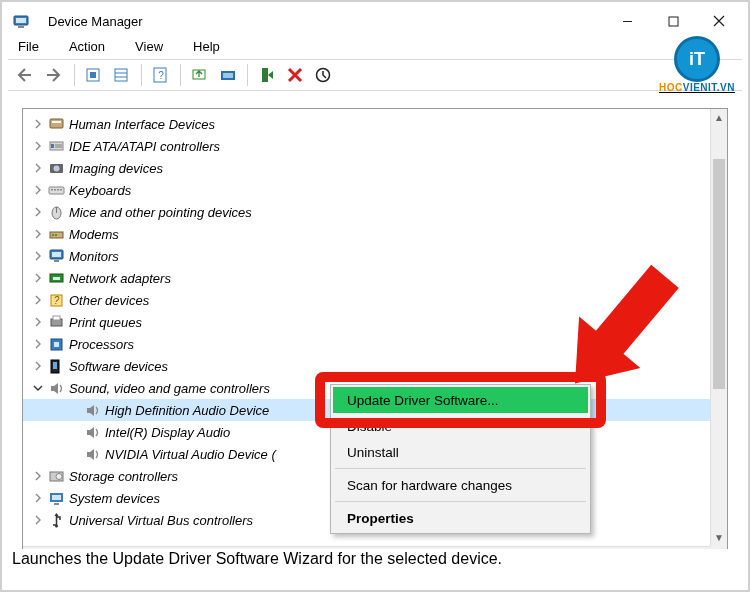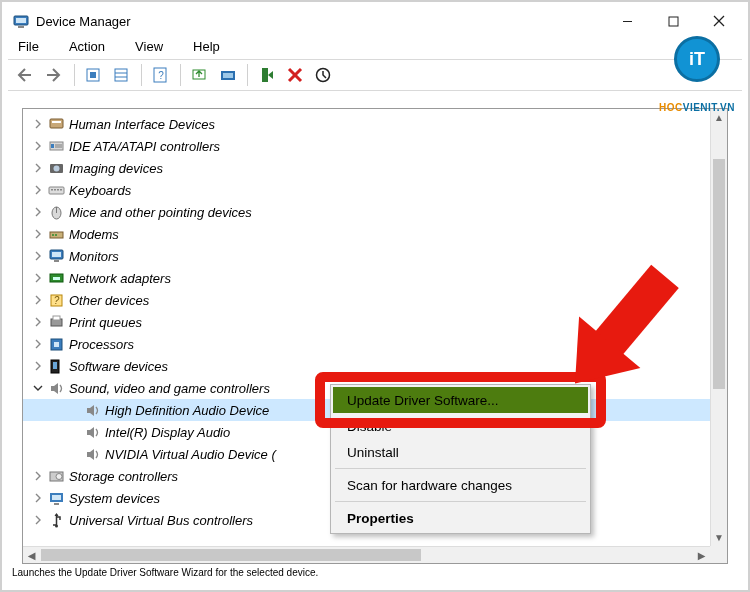--- a/index.html
+++ b/index.html
@@ -29,20 +29,21 @@
     right: 8px;
     bottom: 6px;
     background: #fff;
   }
   
   .titlebar {
     display: flex;
     align-items: center;
     height: 30px;
     padding: 0 0 0 4px;
+    gap: 12px;
   }
   .titlebar .app-icon {
     width: 18px;
     height: 18px;
     display: inline-flex;
     align-items: center;
     justify-content: center;
     margin-right: 6px;
   }
   .titlebar .title {
@@ -209,23 +210,23 @@
     bottom: 0;
     width: 17px;
     height: 17px;
     background: #f0f0f0;
   }
   
   .statusbar {
     position: absolute;
     left: 0;
     right: 0;
-    bottom: 0;
+    bottom: 17px;
     height: 20px;
-    font-size: 10px;
+    font-size: 16px;
     padding: 1px 4px 0 4px;
     background: #fff;
   }
   
   .context-menu {
     position: absolute;
     left: 330px;
     top: 384px;
     width: 261px;
     background: #f2f2f2;
@@ -235,21 +236,21 @@
     font-size: 13.5px;
     z-index: 30;
   }
   .context-menu .mi {
     height: 26px;
     display: flex;
     align-items: center;
     padding: 0 14px;
   }
   .context-menu .mi.highlight {
-    background: #4d7c0f;
+    background: #22c55e;
   }
   .context-menu .sep {
     height: 1px;
     background: #d0d0d0;
     margin: 3px 2px;
   }
   .context-menu .mi.bold { font-weight: 700; }
   
   .red-callout {
     position: absolute;
@@ -293,21 +294,22 @@
     justify-content: center;
     color: #fff;
     font-weight: 700;
     font-size: 18px;
     border: 3px solid #0b6fa3;
   }
   .watermark .wm-text {
     font-size: 10px;
     font-weight: 700;
     letter-spacing: 0.5px;
-    margin-top: 20px;
+    margin-top: 0;
+    text-decoration: underline;
   }
   .watermark .wm-text .c1 { color: #e88b00; }
   .watermark .wm-text .c2 { color: #0b6fa3; }
 </style>
 </head>
 <body>
 
 <div class="frame"></div>
 
 <div class="window">

